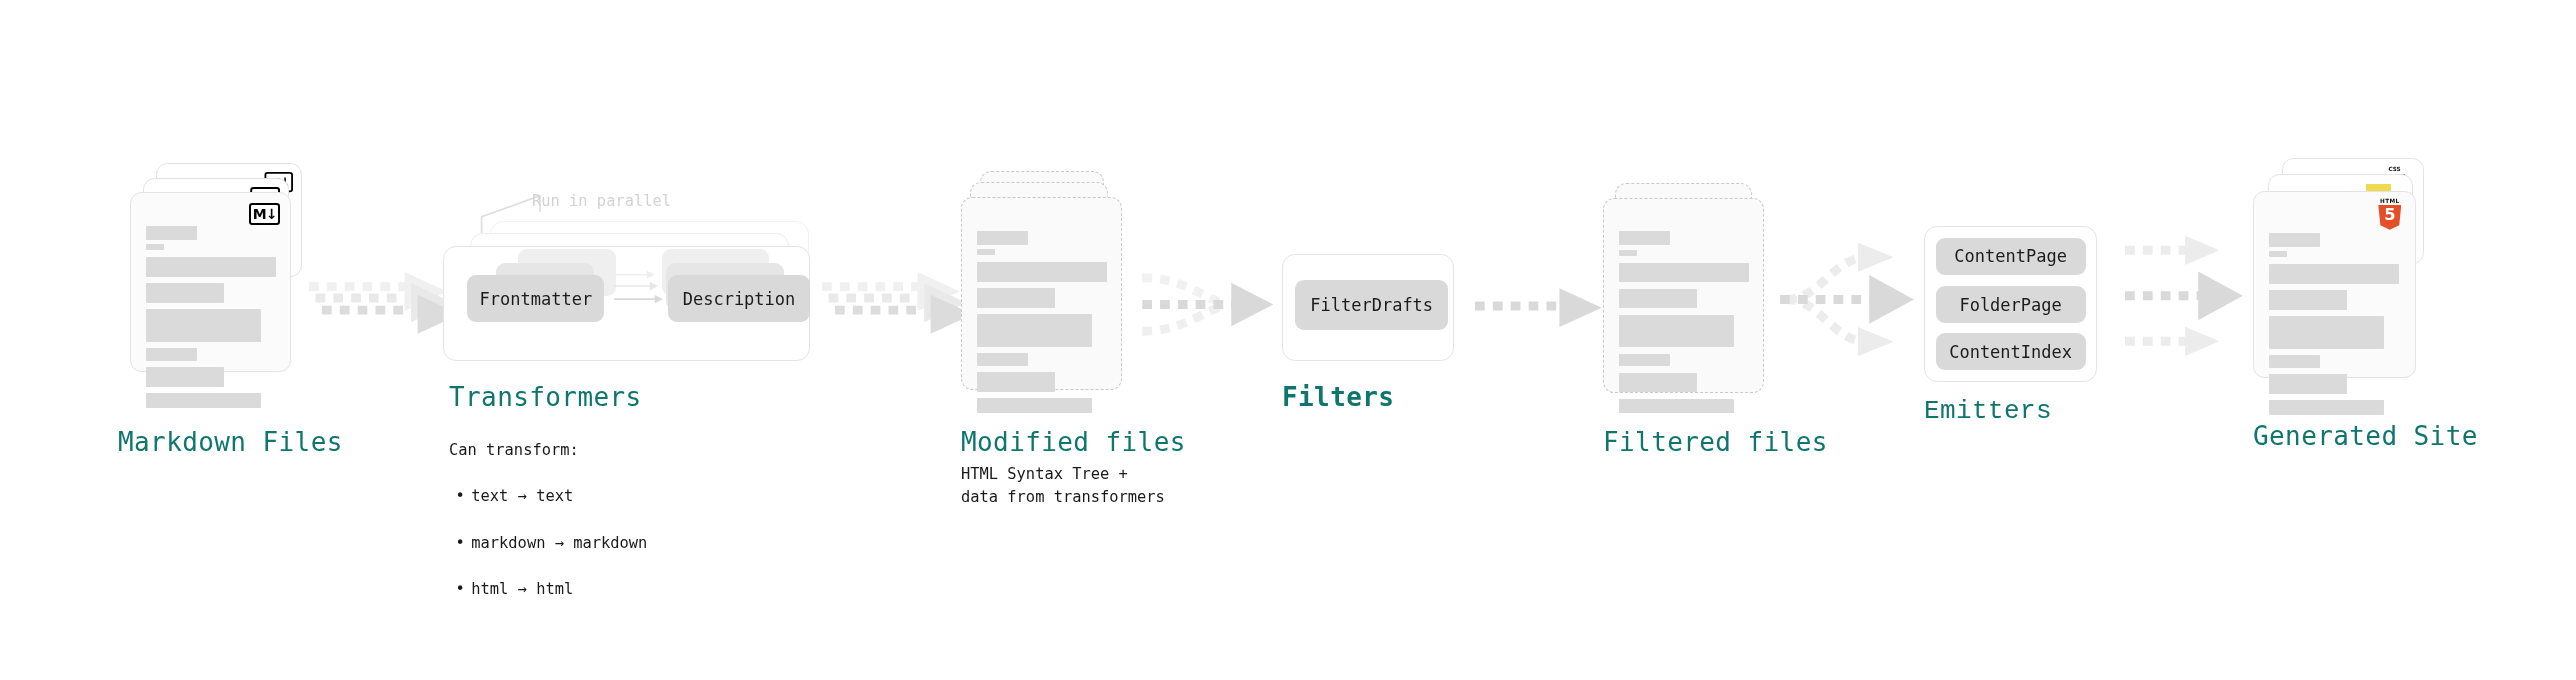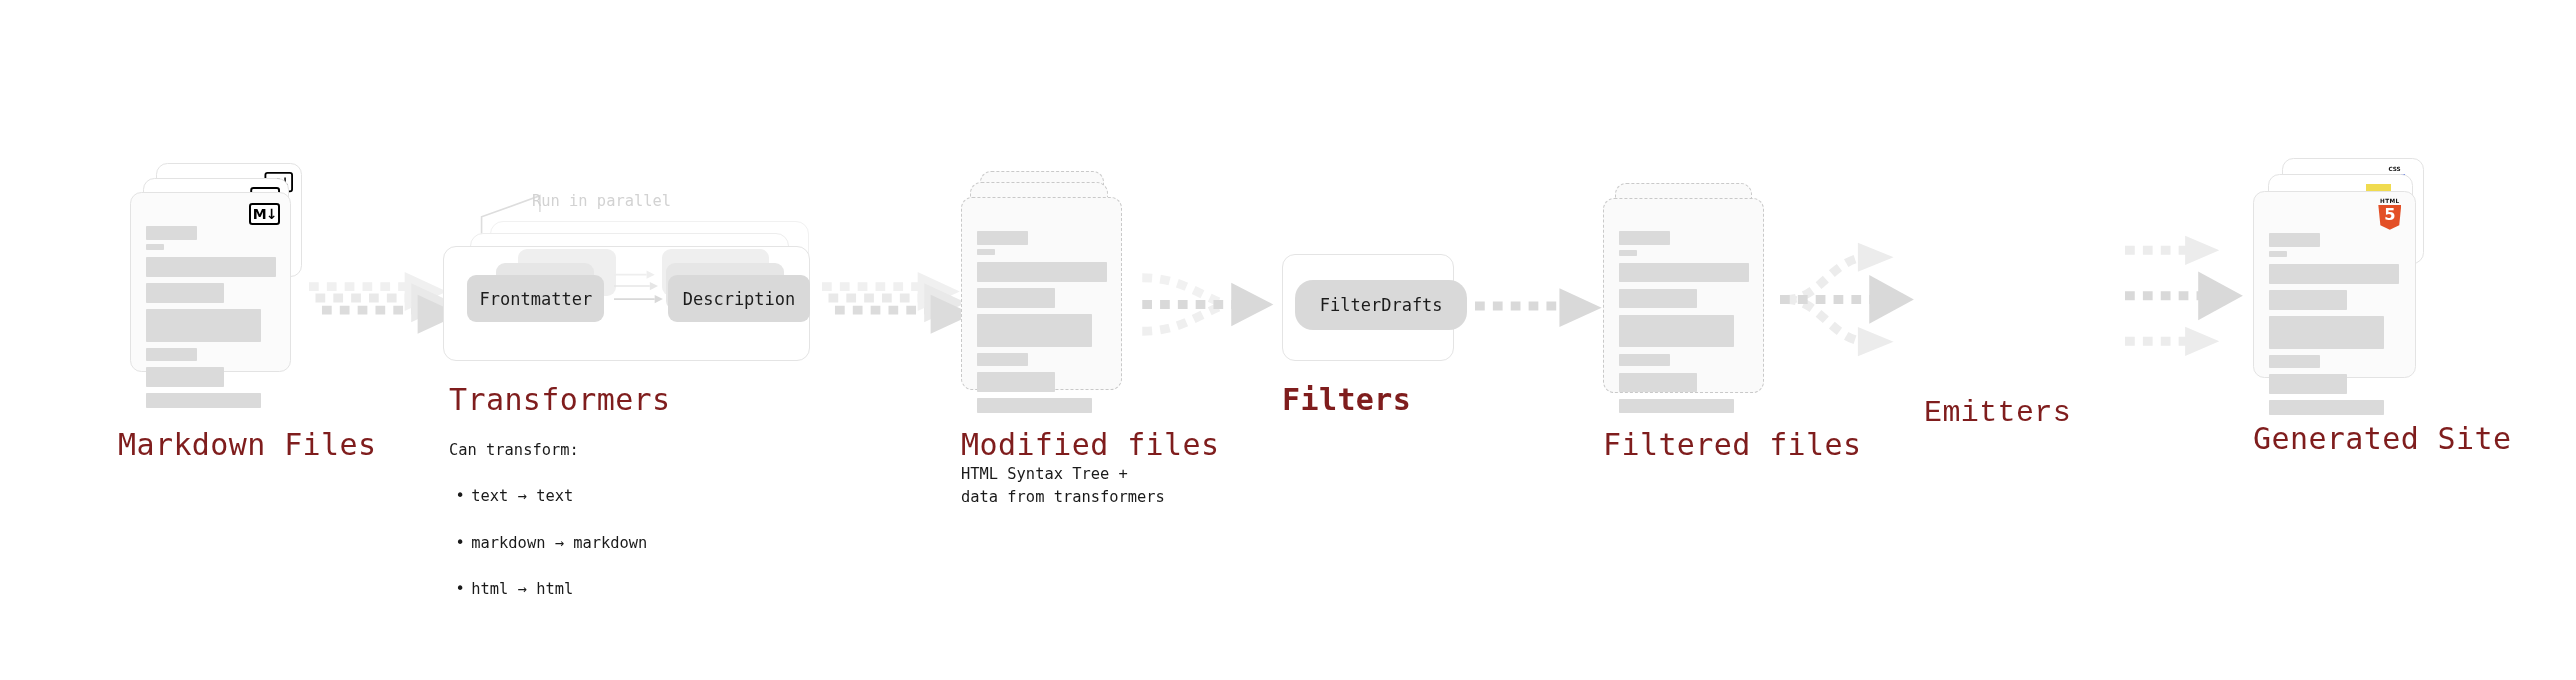--- a/index.html
+++ b/index.html
@@ -10,22 +10,22 @@
     overflow: hidden;
   }
   #stage { position: relative; width: 2576px; height: 681px; }
 
   
   .abs { position: absolute; }
 
   
   .stage-title {
     font-family: "DejaVu Sans Mono", "Liberation Mono", monospace;
-    font-size: 30px;
-    color: #7f1d1d;
+    font-size: 26px;
+    color: #0f766e;
     letter-spacing: 0.4px;
     white-space: nowrap;
   }
   .stage-desc {
     font-family: "DejaVu Sans Mono", "Liberation Mono", monospace;
     font-size: 15.4px;
     line-height: 1.5;
     color: #1a1a1a;
     white-space: pre-line;
   }
@@ -245,21 +245,21 @@
   <svg class="abs" style="left:1134px; top:260px; width:146px; height:89px;" viewBox="0 0 180 110">
     <g stroke-dasharray="12 10" stroke-width="11" fill="none">
       <path d="M10,22 C55,22 75,40 112,55" stroke="#f1f1f1"></path>
       <path d="M10,88 C55,88 75,70 112,55" stroke="#efefef"></path>
       <line x1="10" y1="55" x2="125" y2="55" stroke="#d9d9d9"></line>
     </g>
     <polygon points="120,28 172,55 120,82" fill="#d9d9d9"></polygon>
   </svg>
 
   <div class="panel" style="left:1282px; top:254px; width:172px; height:107px;">
-    <div class="chip" style="left:12.2px; top:25px; width:172px; height:50px; position:absolute;border-radius:18px;">FilterDrafts</div>
+    <div class="chip" style="left:12.2px; top:25px; width:153px; height:50px; position:absolute;">FilterDrafts</div>
   </div>
 
   <div class="abs stage-title" style="left:1282px; top:382px;font-weight:bold;">Filters</div>
 
   <svg class="abs" style="left:1475px; top:288px; width:134px; height:49px;" viewBox="0 0 165 60">
     <line x1="0" y1="22" x2="108" y2="22" stroke="#d9d9d9" stroke-width="11" stroke-dasharray="12 10"></line>
     <polygon points="104,0 156,24 104,48" fill="#d9d9d9"></polygon>
   </svg>
 
   <div class="doc-stack" style="left:1603px; top:183px; width:179px; height:260px;">
@@ -284,20 +284,25 @@
     <g stroke-dasharray="12 10" stroke-width="11" fill="none">
       <path d="M8,78 C48,78 62,32 102,26" stroke="#ececec"></path>
       <path d="M8,78 C48,78 62,124 102,130" stroke="#ececec"></path>
       <line x1="0" y1="78" x2="118" y2="78" stroke="#d9d9d9"></line>
     </g>
     <polygon points="96,8 140,26 96,44" fill="#ececec"></polygon>
     <polygon points="110,48 165,78 110,108" fill="#d9d9d9"></polygon>
     <polygon points="96,112 140,130 96,148" fill="#ececec"></polygon>
   </svg>
 
+  <div class="panel" style="left:1924px; top:226px; width:173px; height:156px;">
+    <div class="chip" style="left:10.6px; top:10.6px; width:150px; height:37px; position:absolute;">ContentPage</div>
+    <div class="chip" style="left:10.6px; top:59px; width:150px; height:37px; position:absolute;">FolderPage</div>
+    <div class="chip" style="left:10.6px; top:106px; width:150px; height:37px; position:absolute;">ContentIndex</div>
+  </div>
 
   <div class="abs stage-title" style="left:1924px; top:396px;font-family:Liberation Mono, monospace;">Emitters</div>
 
   <svg class="abs" style="left:2125px; top:234px; width:126px; height:122px;" viewBox="0 0 155 150">
     <g stroke-dasharray="12 10" stroke-width="11" fill="none">
       <line x1="0" y1="20" x2="78" y2="20" stroke="#ececec"></line>
       <line x1="0" y1="76" x2="98" y2="76" stroke="#d9d9d9"></line>
       <line x1="0" y1="132" x2="78" y2="132" stroke="#ececec"></line>
     </g>
     <polygon points="74,2 116,20 74,38" fill="#ececec"></polygon>

